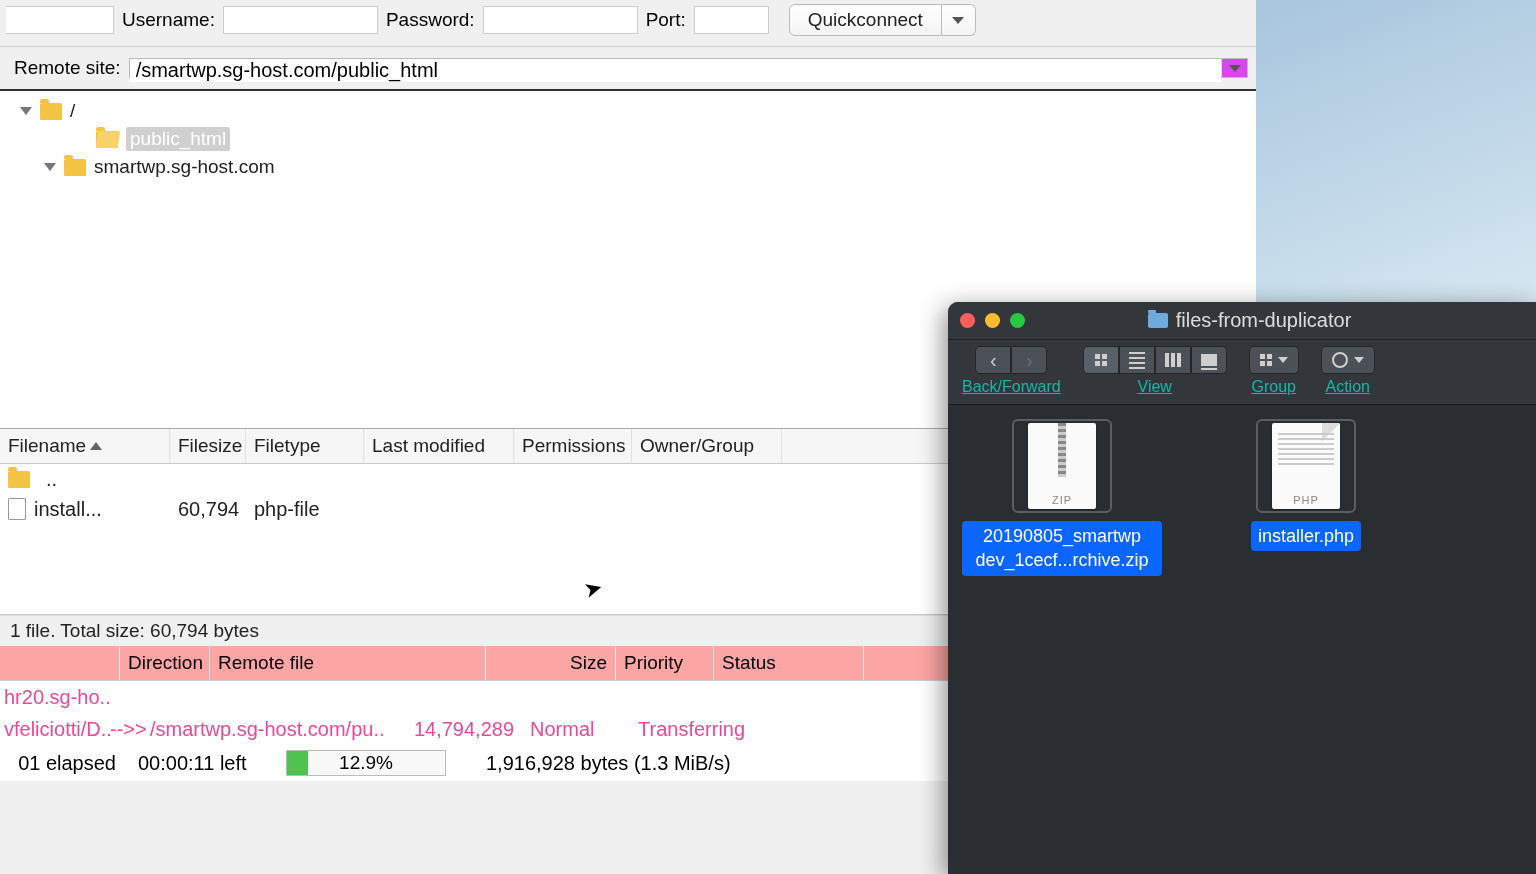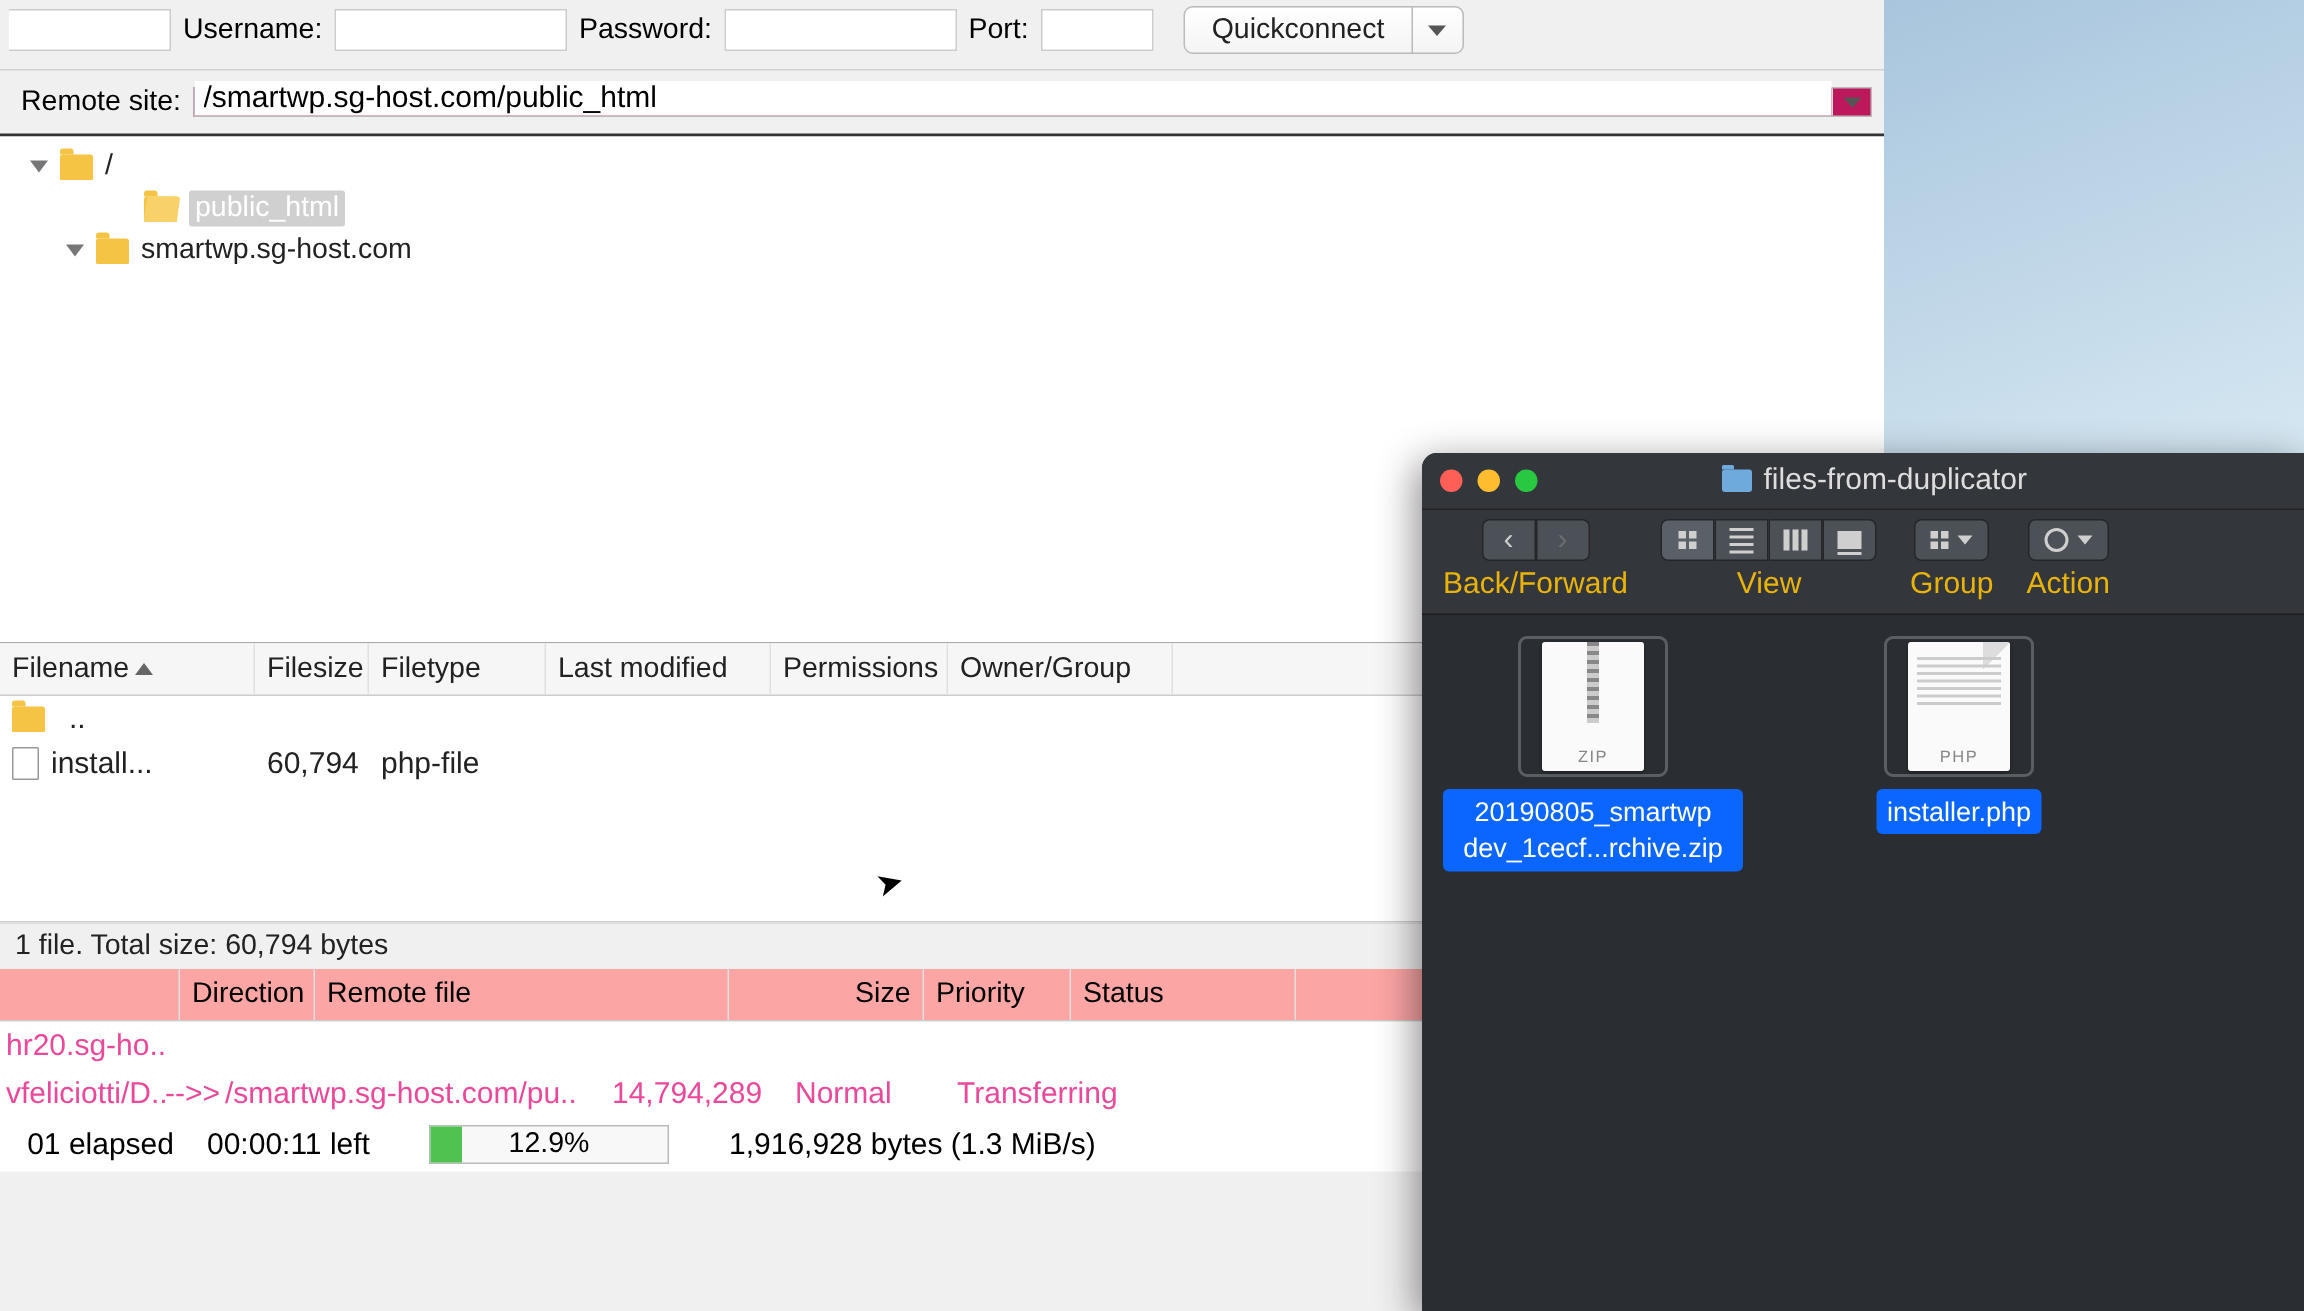--- a/index.html
+++ b/index.html
@@ -62,22 +62,22 @@
 .tri { width:0;height:0;border-left:6px solid transparent;border-right:6px solid transparent;border-top:7px solid #555; }
 
 
 .remote-row {
   display: flex; align-items: center;
   padding: 10px 8px 10px 14px;
   border-bottom: 2px solid #333;
   gap: 8px;
 }
 .remote-combo {
-  flex: 1; display: flex; align-items: flex-end;
-  border: 1px solid #bbb; background: #be185d;
+  flex: 1; display: flex; align-items: flex-start;
+  border: 1px solid #bbb; background: #d946ef;
   height: 20px;
 }
 .remote-input { flex:1; border:none; padding:0 6px; font-size:20px; outline:none; }
 .remote-drop { width: 26px; height: 100%; display:flex; align-items:center; justify-content:center; border-left:1px solid #ddd; }
 
 
 .tree-pane {
   height: 338px; background: white; border-bottom: 1px solid #aaa;
   padding-top: 6px;
 }
@@ -123,21 +123,21 @@
 .qcol.rf { width:276px; }
 .qcol.sz { width:130px; text-align:right; }
 .qcol.pr { width:98px; }
 .qcol.st { width:150px; }
 .queue-rows { background:white; font-size:20px; }
 .queue-line { display:flex; align-items:center; color:#ec4899; height:32px; padding:0 4px; }
 .ql-a { width:118px; overflow:hidden; white-space:nowrap; }
 .ql-b { width:106px; overflow:hidden; white-space:nowrap; }
 .ql-c { width:40px; }
 .ql-d { width:258px; }
-.ql-e { width:112px; text-align:left; }
+.ql-e { width:112px; text-align:center; }
 .ql-f { width:94px; padding-left:10px; }
 .ql-g { width:150px; padding-left:24px; }
 .progress-line { display:flex; align-items:center; height:36px; font-size:20px; gap:18px; }
 .prog-a { width:120px; overflow:hidden; white-space:nowrap; text-align:right; padding-right:4px;}
 .prog-b { width:130px; }
 .prog-bar-wrap { width:160px; height:26px; border:1px solid #bbb; background:#f8f8f8; display:flex; align-items:center; position:relative; }
 .prog-bar-fill { position:absolute; left:0; top:0; bottom:0; width:13%; background:#4fc24f; }
 .prog-bar-text { position:relative; width:100%; text-align:center; font-size:19px; }
 .prog-speed { padding-left:22px; }
 
@@ -169,21 +169,21 @@
   border-bottom:1px solid #1c1c1c;
 }
 .tb-group { display:flex; flex-direction:column; align-items:center; gap:4px; }
 .tb-btnset { display:flex; gap:0; }
 .tb-btn { height:28px; min-width:36px; background:#4c5157; border:1px solid #24262a; display:flex; align-items:center; justify-content:center; color:#cfcfcf; }
 .tb-btn:first-child { border-radius:5px 0 0 5px; }
 .tb-btn:last-child { border-radius:0 5px 5px 0; }
 .tb-btn.single { border-radius:5px; padding:0 10px; gap:6px;}
 .tb-btn.disabled { color:#6a6e73; }
 .tb-btn.active { background:#5a6067; }
-.tb-label { font-size:20px; color:#eab308; }
+.tb-label { font-size:16px; color:#14b8a6;text-decoration:underline; }
 .grid-ic { display:grid; grid-template-columns:5px 5px; grid-template-rows:5px 5px; gap:2px; }
 .grid-ic span{background:#cfcfcf;}
 .list-ic { display:flex; flex-direction:column; gap:3px; }
 .list-ic span{width:16px;height:2px;background:#cfcfcf;}
 .cols-ic { display:flex; gap:2px; } .cols-ic span{width:4px;height:14px;background:#cfcfcf;}
 .gallery-ic { width:16px;height:12px;background:#cfcfcf;position:relative; }
 .gallery-ic::after{content:"";position:absolute;left:0;right:0;bottom:-4px;height:2px;background:#cfcfcf;}
 .gear-ic { width:16px;height:16px;border:2px solid #cfcfcf;border-radius:50%;position:relative; }
 .chev-ic { width:0;height:0;border-left:5px solid transparent;border-right:5px solid transparent;border-top:6px solid #cfcfcf; }
 .arrow-ic { font-size:20px; }

